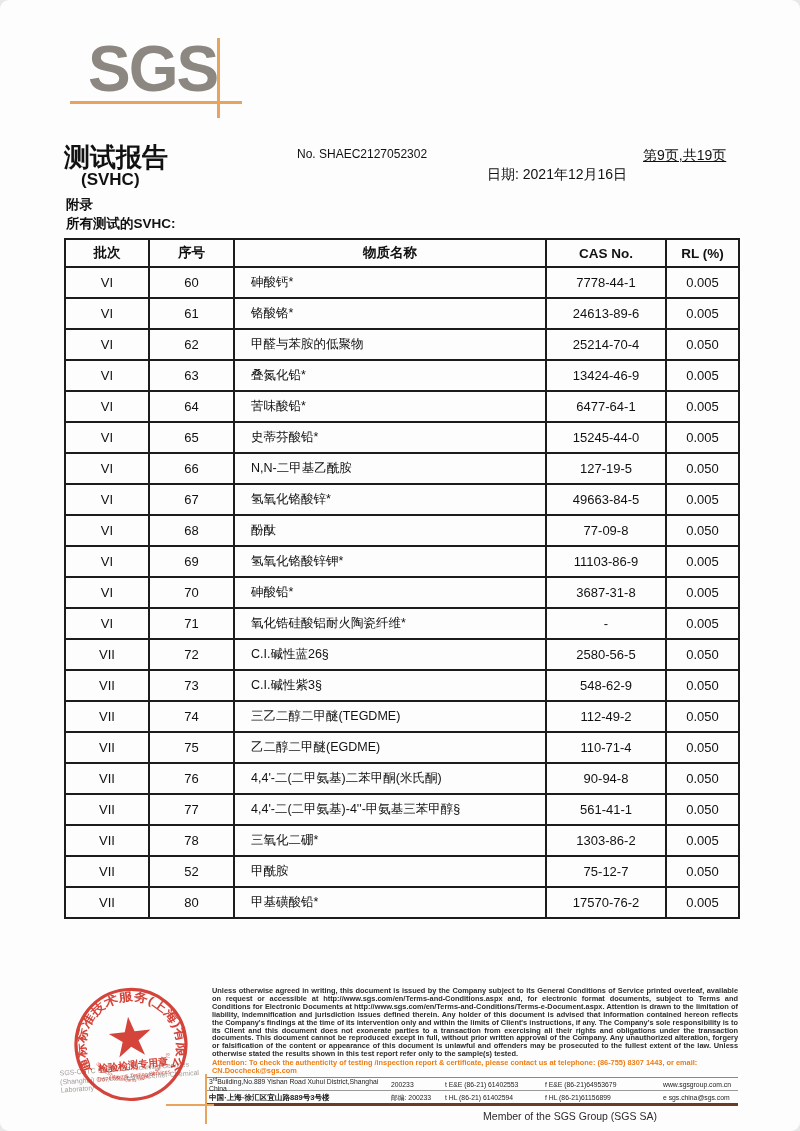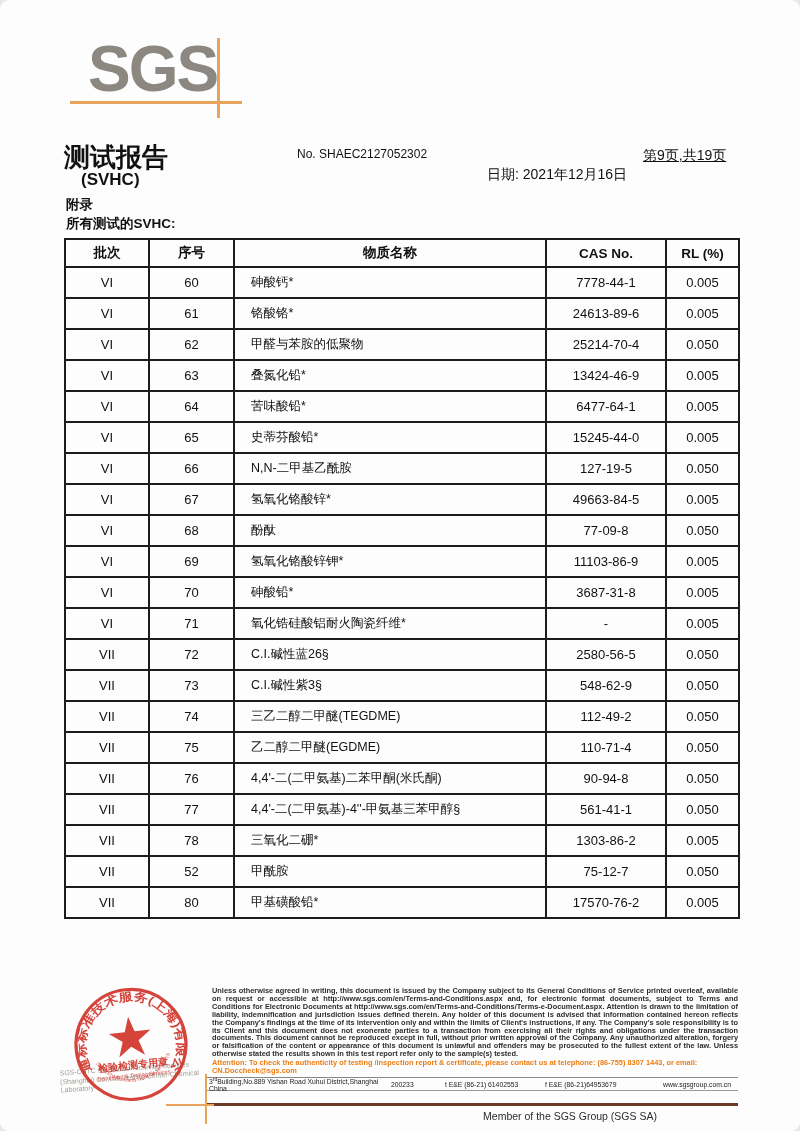--- a/index.html
+++ b/index.html
@@ -294,20 +294,27 @@
   <div class="attention">Attention: To check the authenticity of testing /inspection report &amp; certificate, please contact us at telephone: (86-755) 8307 1443, or email: CN.Doccheck@sgs.com</div>
 
   <div class="addr-block">
     <div class="addr-row en">
       <span class="a1"><span>3</span><sup>rd</sup><span>Building,No.889 Yishan Road Xuhui District,Shanghai China</span></span>
       <span class="a2">200233</span>
       <span class="a3">t E&amp;E (86-21) 61402553</span>
       <span class="a4">f E&amp;E (86-21)64953679</span>
       <span class="a5">www.sgsgroup.com.cn</span>
     </div>
+    <div class="addr-row cn">
+      <span class="a1">中国·上海·徐汇区宜山路889号3号楼</span>
+      <span class="a2">邮编: 200233</span>
+      <span class="a3">t HL (86-21) 61402594</span>
+      <span class="a4">f HL (86-21)61156899</span>
+      <span class="a5">e  sgs.china@sgs.com</span>
+    </div>
   </div>
 
   <div class="maroon-line"></div>
   <div class="cross-vline"></div>
   <div class="cross-hline"></div>
   <div class="member">Member of the SGS Group (SGS SA)</div>
 
 </div>
 
 </body></html>

